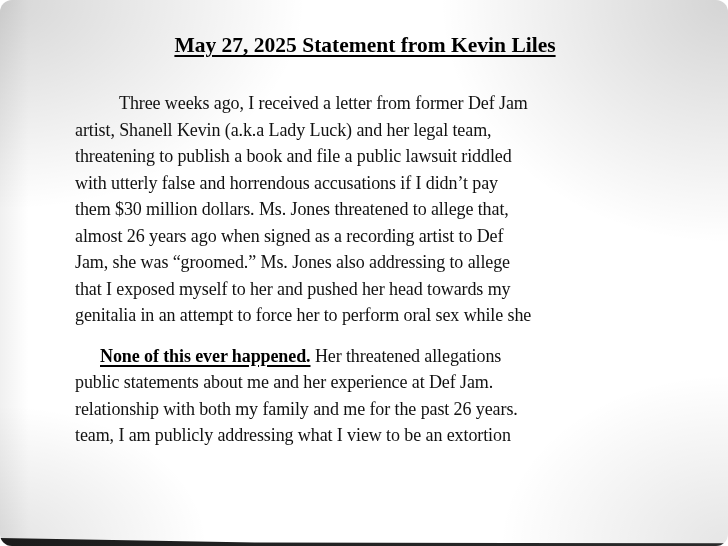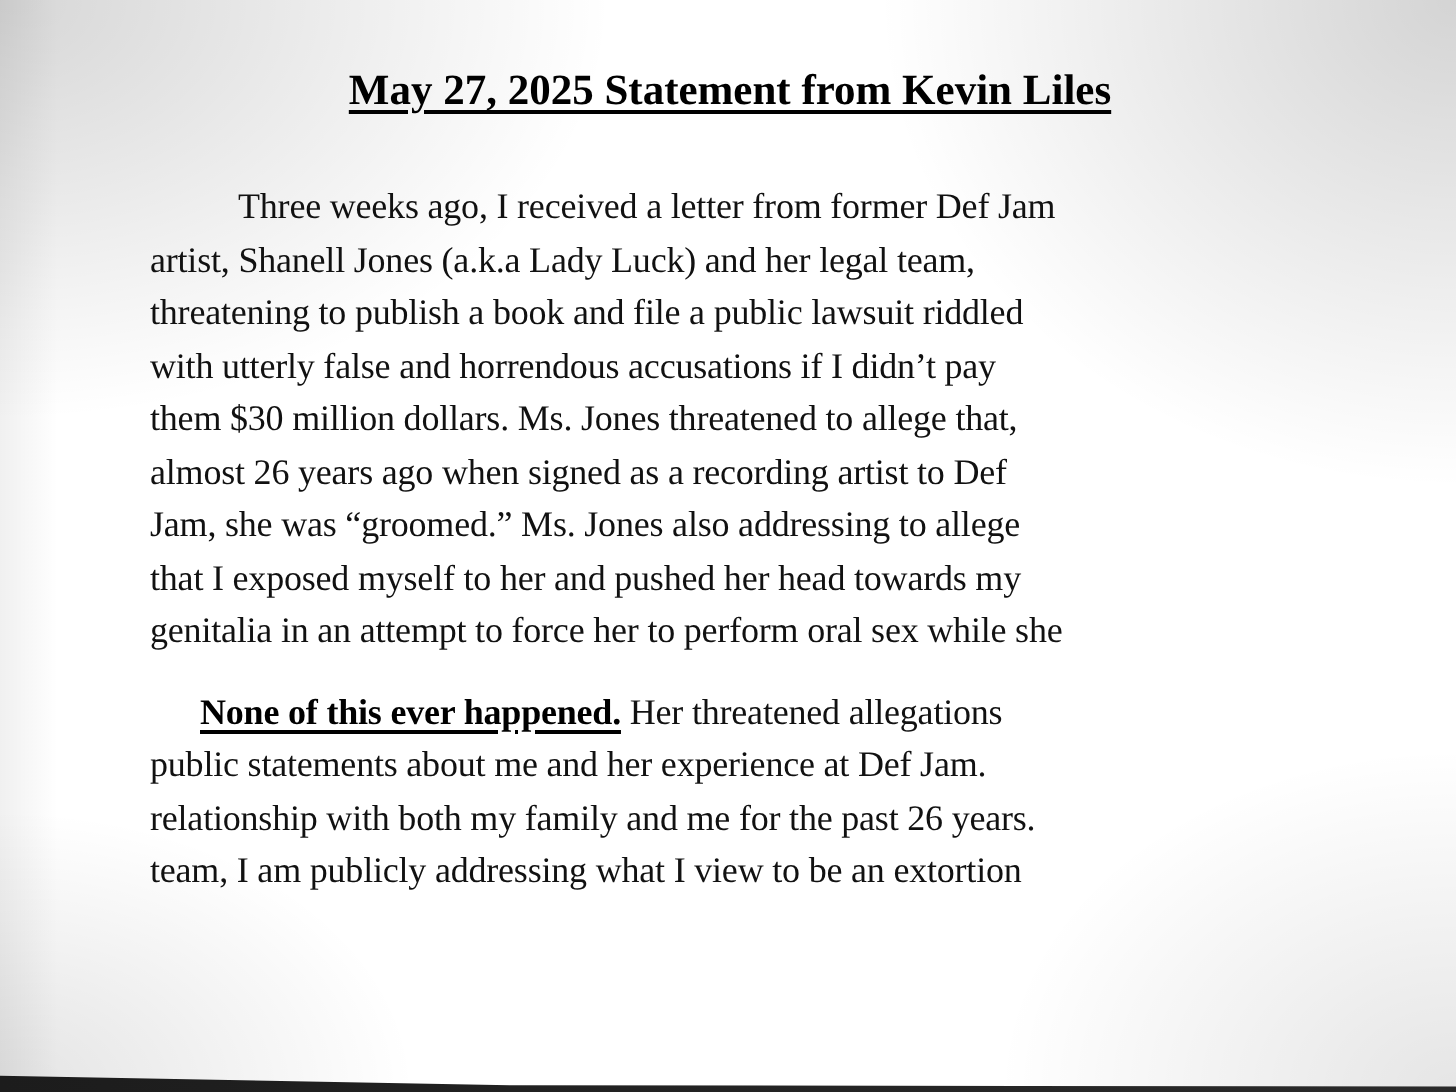--- a/index.html
+++ b/index.html
@@ -10,20 +10,21 @@
     height: 546px;
     overflow: hidden;
     font-family: "Liberation Serif", "DejaVu Serif", serif;
     background:
       radial-gradient(60% 55% at 0% 0%, rgba(0,0,0,0.16), rgba(0,0,0,0) 70%),
       radial-gradient(55% 62% at 100% 0%, rgba(0,0,0,0.17), rgba(0,0,0,0) 72%),
       radial-gradient(45% 45% at 100% 100%, rgba(0,0,0,0.10), rgba(0,0,0,0) 70%),
       radial-gradient(42% 38% at 0% 100%, rgba(0,0,0,0.11), rgba(0,0,0,0) 68%),
       linear-gradient(to right, rgba(0,0,0,0.06), rgba(0,0,0,0) 4%),
       #ffffff;
+    border-radius: 12px;
   }
   .doc {
     position: absolute;
     left: 75px;
     top: 30px;
     width: 580px;
     color: #111111;
   }
   .doc-title {
     text-align: center;
@@ -66,21 +67,21 @@
 </head>
 <body>
 
 <div class="stage">
   <div class="doc">
 
     <div class="doc-title">May 27, 2025 Statement from Kevin Liles</div>
 
     <div>
       <div class="line indent-lg">Three weeks ago, I received a letter from former Def Jam</div>
-      <div class="line">artist, Shanell Jones (a.k.a Lady Luck) and her legal team,</div>
+      <div class="line">artist, Shanell Kevin (a.k.a Lady Luck) and her legal team,</div>
       <div class="line">threatening to publish a book and file a public lawsuit riddled</div>
       <div class="line">with utterly false and horrendous accusations if I didn’t pay</div>
       <div class="line">them $30 million dollars. Ms. Jones threatened to allege that,</div>
       <div class="line">almost 26 years ago when signed as a recording artist to Def</div>
       <div class="line">Jam, she was “groomed.” Ms. Jones also addressing to allege</div>
       <div class="line">that I exposed myself to her and pushed her head towards my</div>
       <div class="line">genitalia in an attempt to force her to perform oral sex while she</div>
     </div>
 
     <div class="para-gap"></div>

